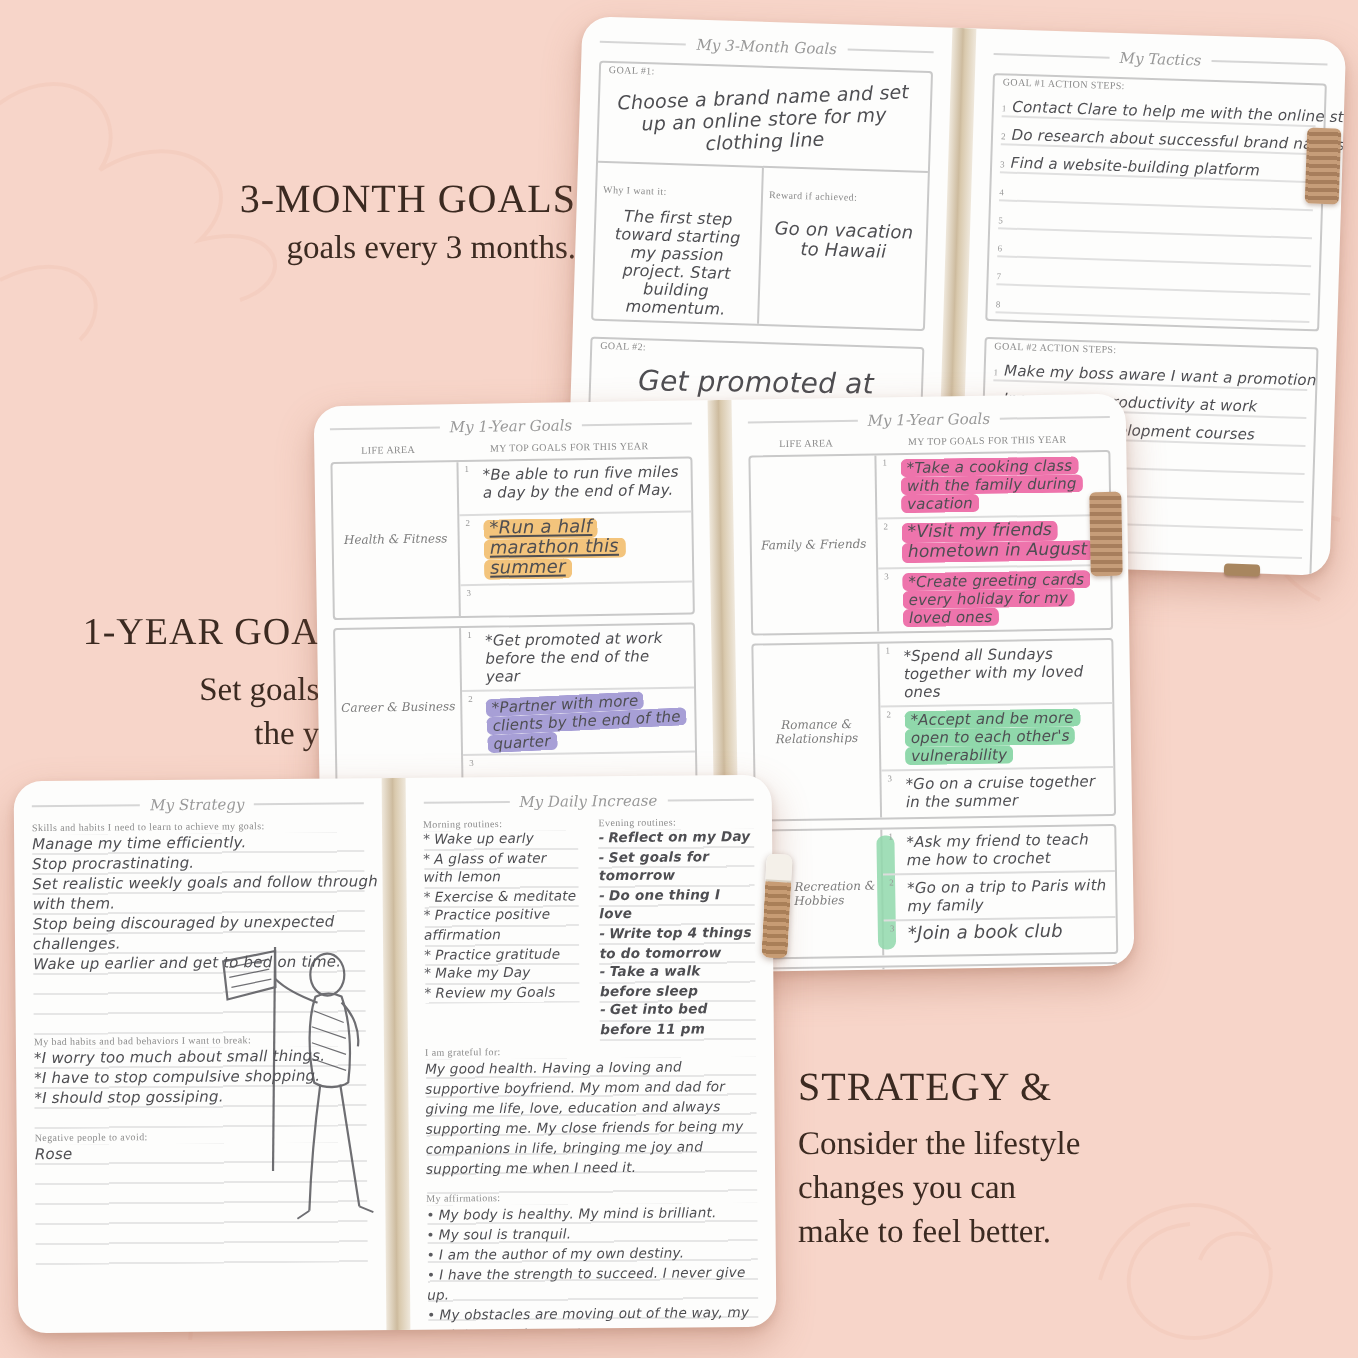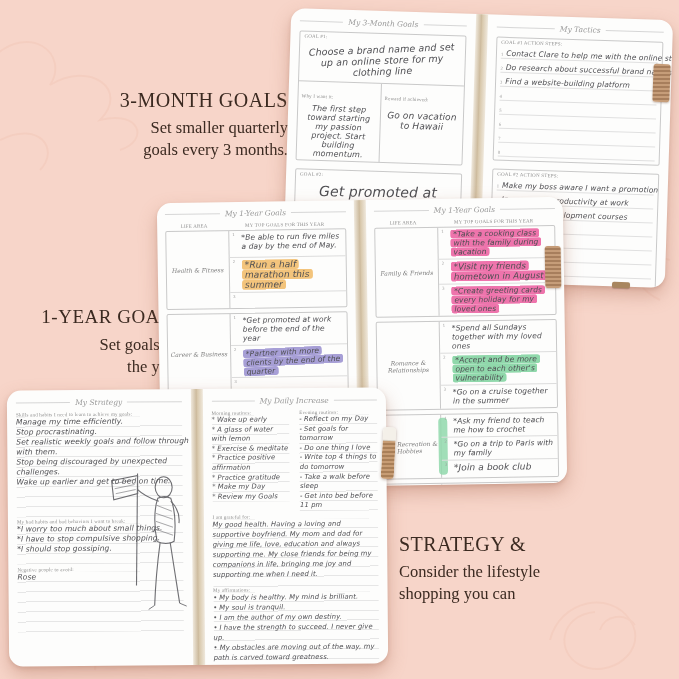--- a/index.html
+++ b/index.html
@@ -39,21 +39,21 @@
   .yhead .c2{flex:1;text-align:center;}
   .grp{display:flex;border:1px solid #c9c9c9;border-radius:2px;margin-bottom:4px;position:relative;}
   .area{width:58px;border-right:1px solid #c9c9c9;display:flex;align-items:center;justify-content:center;
         text-align:center;font:italic 6px "DejaVu Serif",serif;color:#7c7c7c;padding:2px;}
   .cells{flex:1;display:flex;flex-direction:column;}
   .cell{position:relative;border-bottom:1px solid #dcdcdc;padding:2px 4px 2px 12px;}
   .cell:last-child{border-bottom:none;}
   .cell .num{position:absolute;left:3px;top:1px;font:4.5px "Liberation Serif",serif;color:#999;}
   .cell .hw{font-size:7.5px;}
   .hl{border-radius:3px;padding:0 3px;-webkit-box-decoration-break:clone;box-decoration-break:clone;}
-  .hl-o{background:var(--highlight-orange);}
+  .hl-o{background:var(--highlight-orange);text-decoration:underline;}
   .hl-p{background:var(--highlight-purple);}
   .hl-k{background:var(--highlight-pink);}
   .hl-g{background:var(--highlight-green);}
   .numstrip{position:absolute;left:60px;top:3px;bottom:3px;width:9px;border-radius:4px;
             background:var(--highlight-green);opacity:.85;}
   
   .ruled{background:repeating-linear-gradient(to bottom,transparent 0,transparent 9px,#e6e6e6 9px,#e6e6e6 10px);}
   .ruled .ln{height:10px;line-height:10px;white-space:nowrap;overflow:visible;}
   .ruled .hw{font-size:7.5px;}
   .cols{display:flex;gap:10px;margin-top:3px;}
@@ -84,34 +84,34 @@
       <path d="M660,300 C620,280 640,250 670,260"></path>
       <path d="M550,640 C560,600 610,590 630,620 C650,650 610,680 580,665 C555,652 560,615 595,612"></path>
       <path d="M600,630 C605,615 625,612 635,625"></path>
       <path d="M40,660 C60,630 100,640 95,670"></path>
       <path d="M630,40 C650,15 675,30 668,55"></path>
     </g>
   </svg>
 
   <div class="caption" style="left:80px;top:70px;width:208px;text-align:right;">
     <div class="cap-title">3-MONTH GOALS</div>
-    <div class="cap-sub">Set smaller quarterly</div>
     <div class="cap-sub" style="margin-top:0;">goals every 3 months.</div>
   </div>
 
   <div class="caption" style="left:20px;top:287px;width:163px;text-align:right;">
     <div class="cap-title" style="font-size:19px;">1-YEAR GOALS</div>
     <div class="cap-sub">Set goals for</div>
     <div class="cap-sub" style="margin-top:0;">the year.</div>
   </div>
 
   <div class="caption" style="left:399px;top:514px;width:230px;text-align:left;">
     <div class="cap-title">STRATEGY &amp;</div>
     <div class="cap-sub">Consider the lifestyle</div>
-    <div class="cap-sub" style="margin-top:0;">shopping you can</div>
+    <div class="cap-sub" style="margin-top:0;">changes you can</div>
+    <div class="cap-sub" style="margin-top:0;">make to feel better.</div>
   </div>
 
   <div class="notebook" style="left:287px;top:14px;width:382px;height:268px;transform:rotate(1.8deg);z-index:1;">
     <div class="page">
       <div class="ptitle">
         <span class="rule"></span>
         <span>My 3-Month Goals</span>
         <span class="rule"></span>
       </div>
       <div class="gcard">
@@ -426,21 +426,21 @@
             <div class="ln"><span class="b">*</span><span>A glass of water with lemon</span></div>
             <div class="ln"><span class="b">*</span><span>Exercise &amp; meditate</span></div>
             <div class="ln"><span class="b">*</span><span>Practice positive affirmation</span></div>
             <div class="ln"><span class="b">*</span><span>Practice gratitude</span></div>
             <div class="ln"><span class="b">*</span><span>Make my Day</span></div>
             <div class="ln"><span class="b">*</span><span>Review my Goals</span></div>
           </div>
         </div>
         <div>
           <div class="tl">Evening routines:</div>
-          <div class="rit hw" style="min-height:77px;">
+          <div class="rit hw" style="min-height:77px;font-weight:bold;">
             <div class="ln"><span class="b">-</span><span>Reflect on my Day</span></div>
             <div class="ln"><span class="b">-</span><span>Set goals for tomorrow</span></div>
             <div class="ln"><span class="b">-</span><span>Do one thing I love</span></div>
             <div class="ln"><span class="b">-</span><span>Write top 4 things to do tomorrow</span></div>
             <div class="ln"><span class="b">-</span><span>Take a walk before sleep</span></div>
             <div class="ln"><span class="b">-</span><span>Get into bed before 11 pm</span></div>
           </div>
         </div>
       </div>
       <div class="tl" style="margin-top:3px;">I am grateful for:</div>

